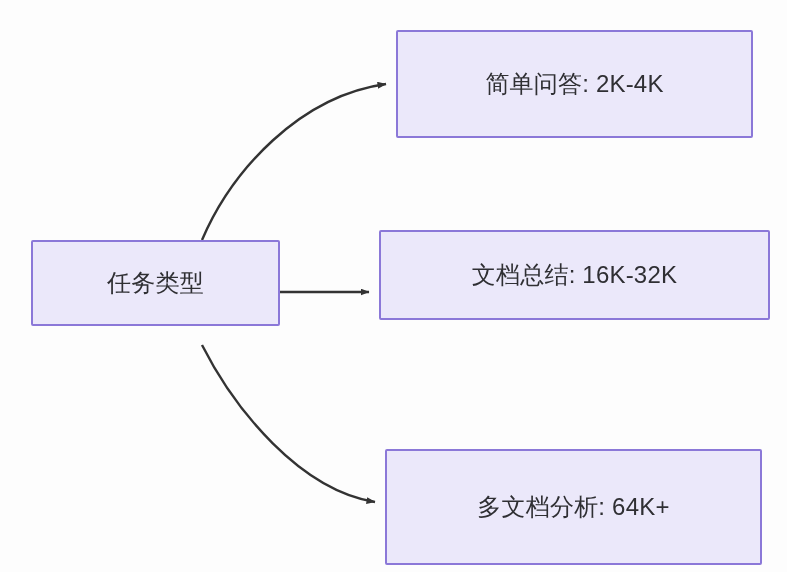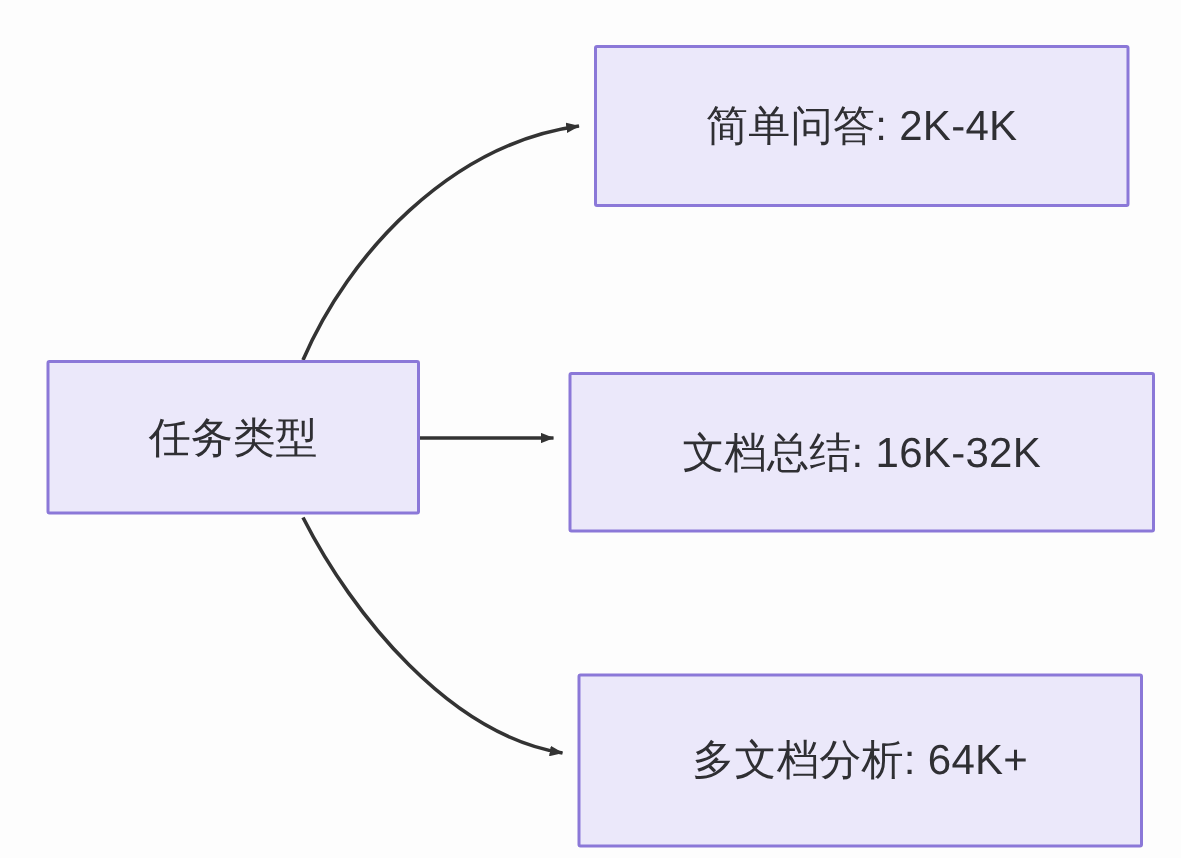--- a/index.html
+++ b/index.html
@@ -30,45 +30,45 @@
   .node {
     position: absolute;
     box-sizing: border-box;
     background: #ebe8fa;
     border: 2px solid #8b78d8;
     border-radius: 2px;
     display: flex;
     align-items: center;
     justify-content: center;
     color: #2f2f33;
-    font-size: 28px;
+    font-size: 24px;
     line-height: 1.2;
     letter-spacing: 0.2px;
     white-space: nowrap;
   }
   .node-label {
     display: block;
   }
   #node-task-type {
     left: 31px;
     top: 240px;
     width: 249px;
-    height: 103px;
+    height: 86px;
   }
   #node-simple-qa {
     left: 396px;
     top: 30px;
     width: 357px;
     height: 108px;
   }
   #node-doc-summary {
     left: 379px;
-    top: 248px;
+    top: 230px;
     width: 391px;
-    height: 107px;
+    height: 90px;
   }
   #node-multi-doc {
     left: 385px;
     top: 449px;
     width: 377px;
     height: 116px;
   }
 </style>
 </head>
 <body>

